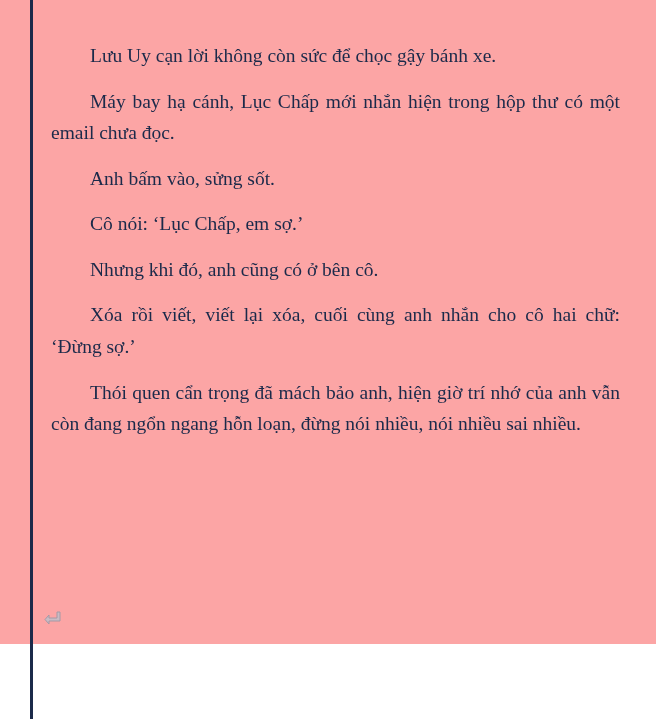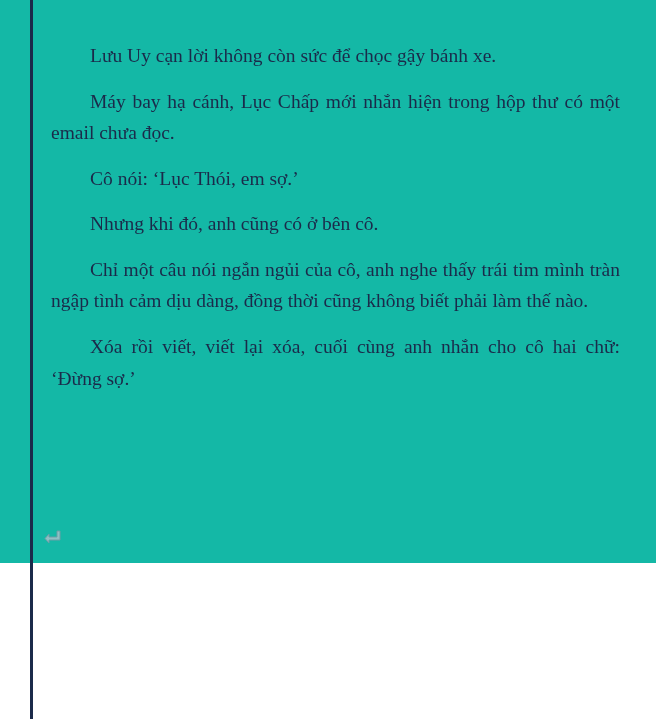--- a/index.html
+++ b/index.html
@@ -9,23 +9,23 @@
   }
   body {
     width: 656px;
     height: 719px;
     font-family: "Liberation Serif", serif;
     overflow: hidden;
   }
   .page {
     position: relative;
     width: 656px;
-    height: 563px;
+    height: 644px;
     box-sizing: border-box;
-    background: #14b8a6;
+    background: #fca5a5;
   }
   .left-rule {
     position: absolute;
     left: 30px;
     top: 0;
     width: 3px;
     height: 719px;
     background: #1b2a4a;
   }
   .content {
@@ -64,24 +64,25 @@
 </style>
 </head>
 <body>
 
 <div class="page">
   <div class="left-rule"></div>
 
   <div class="content">
     <p class="para">Lưu Uy cạn lời không còn sức để chọc gậy bánh xe.</p>
     <p class="para">Máy bay hạ cánh, Lục Chấp mới nhắn hiện trong hộp thư có một email chưa đọc.</p>
-    <p class="para">Cô nói: ‘Lục Thói, em sợ.’</p>
+    <p class="para">Anh bấm vào, sửng sốt.</p>
+    <p class="para">Cô nói: ‘Lục Chấp, em sợ.’</p>
     <p class="para">Nhưng khi đó, anh cũng có ở bên cô.</p>
-    <p class="para">Chỉ một câu nói ngắn ngủi của cô, anh nghe thấy trái tim mình tràn ngập tình cảm dịu dàng, đồng thời cũng không biết phải làm thế nào.</p>
     <p class="para">Xóa rồi viết, viết lại xóa, cuối cùng anh nhắn cho cô hai chữ: ‘Đừng sợ.’</p>
+    <p class="para">Thói quen cẩn trọng đã mách bảo anh, hiện giờ trí nhớ của anh vẫn còn đang ngổn ngang hỗn loạn, đừng nói nhiều, nói nhiều sai nhiều.</p>
   </div>
 
   <div class="footer-icon">
     <svg width="18" height="16" viewBox="0 0 18 16" xmlns="http://www.w3.org/2000/svg">
       <path d="M13 2 L13 8 L5 8 L5 5 L1 9.5 L5 14 L5 11 L16 11 L16 2 Z" fill="#b9c3cf" stroke="#8795a6" stroke-width="1"></path>
     </svg>
   </div>
 </div>
 
 </body></html>

